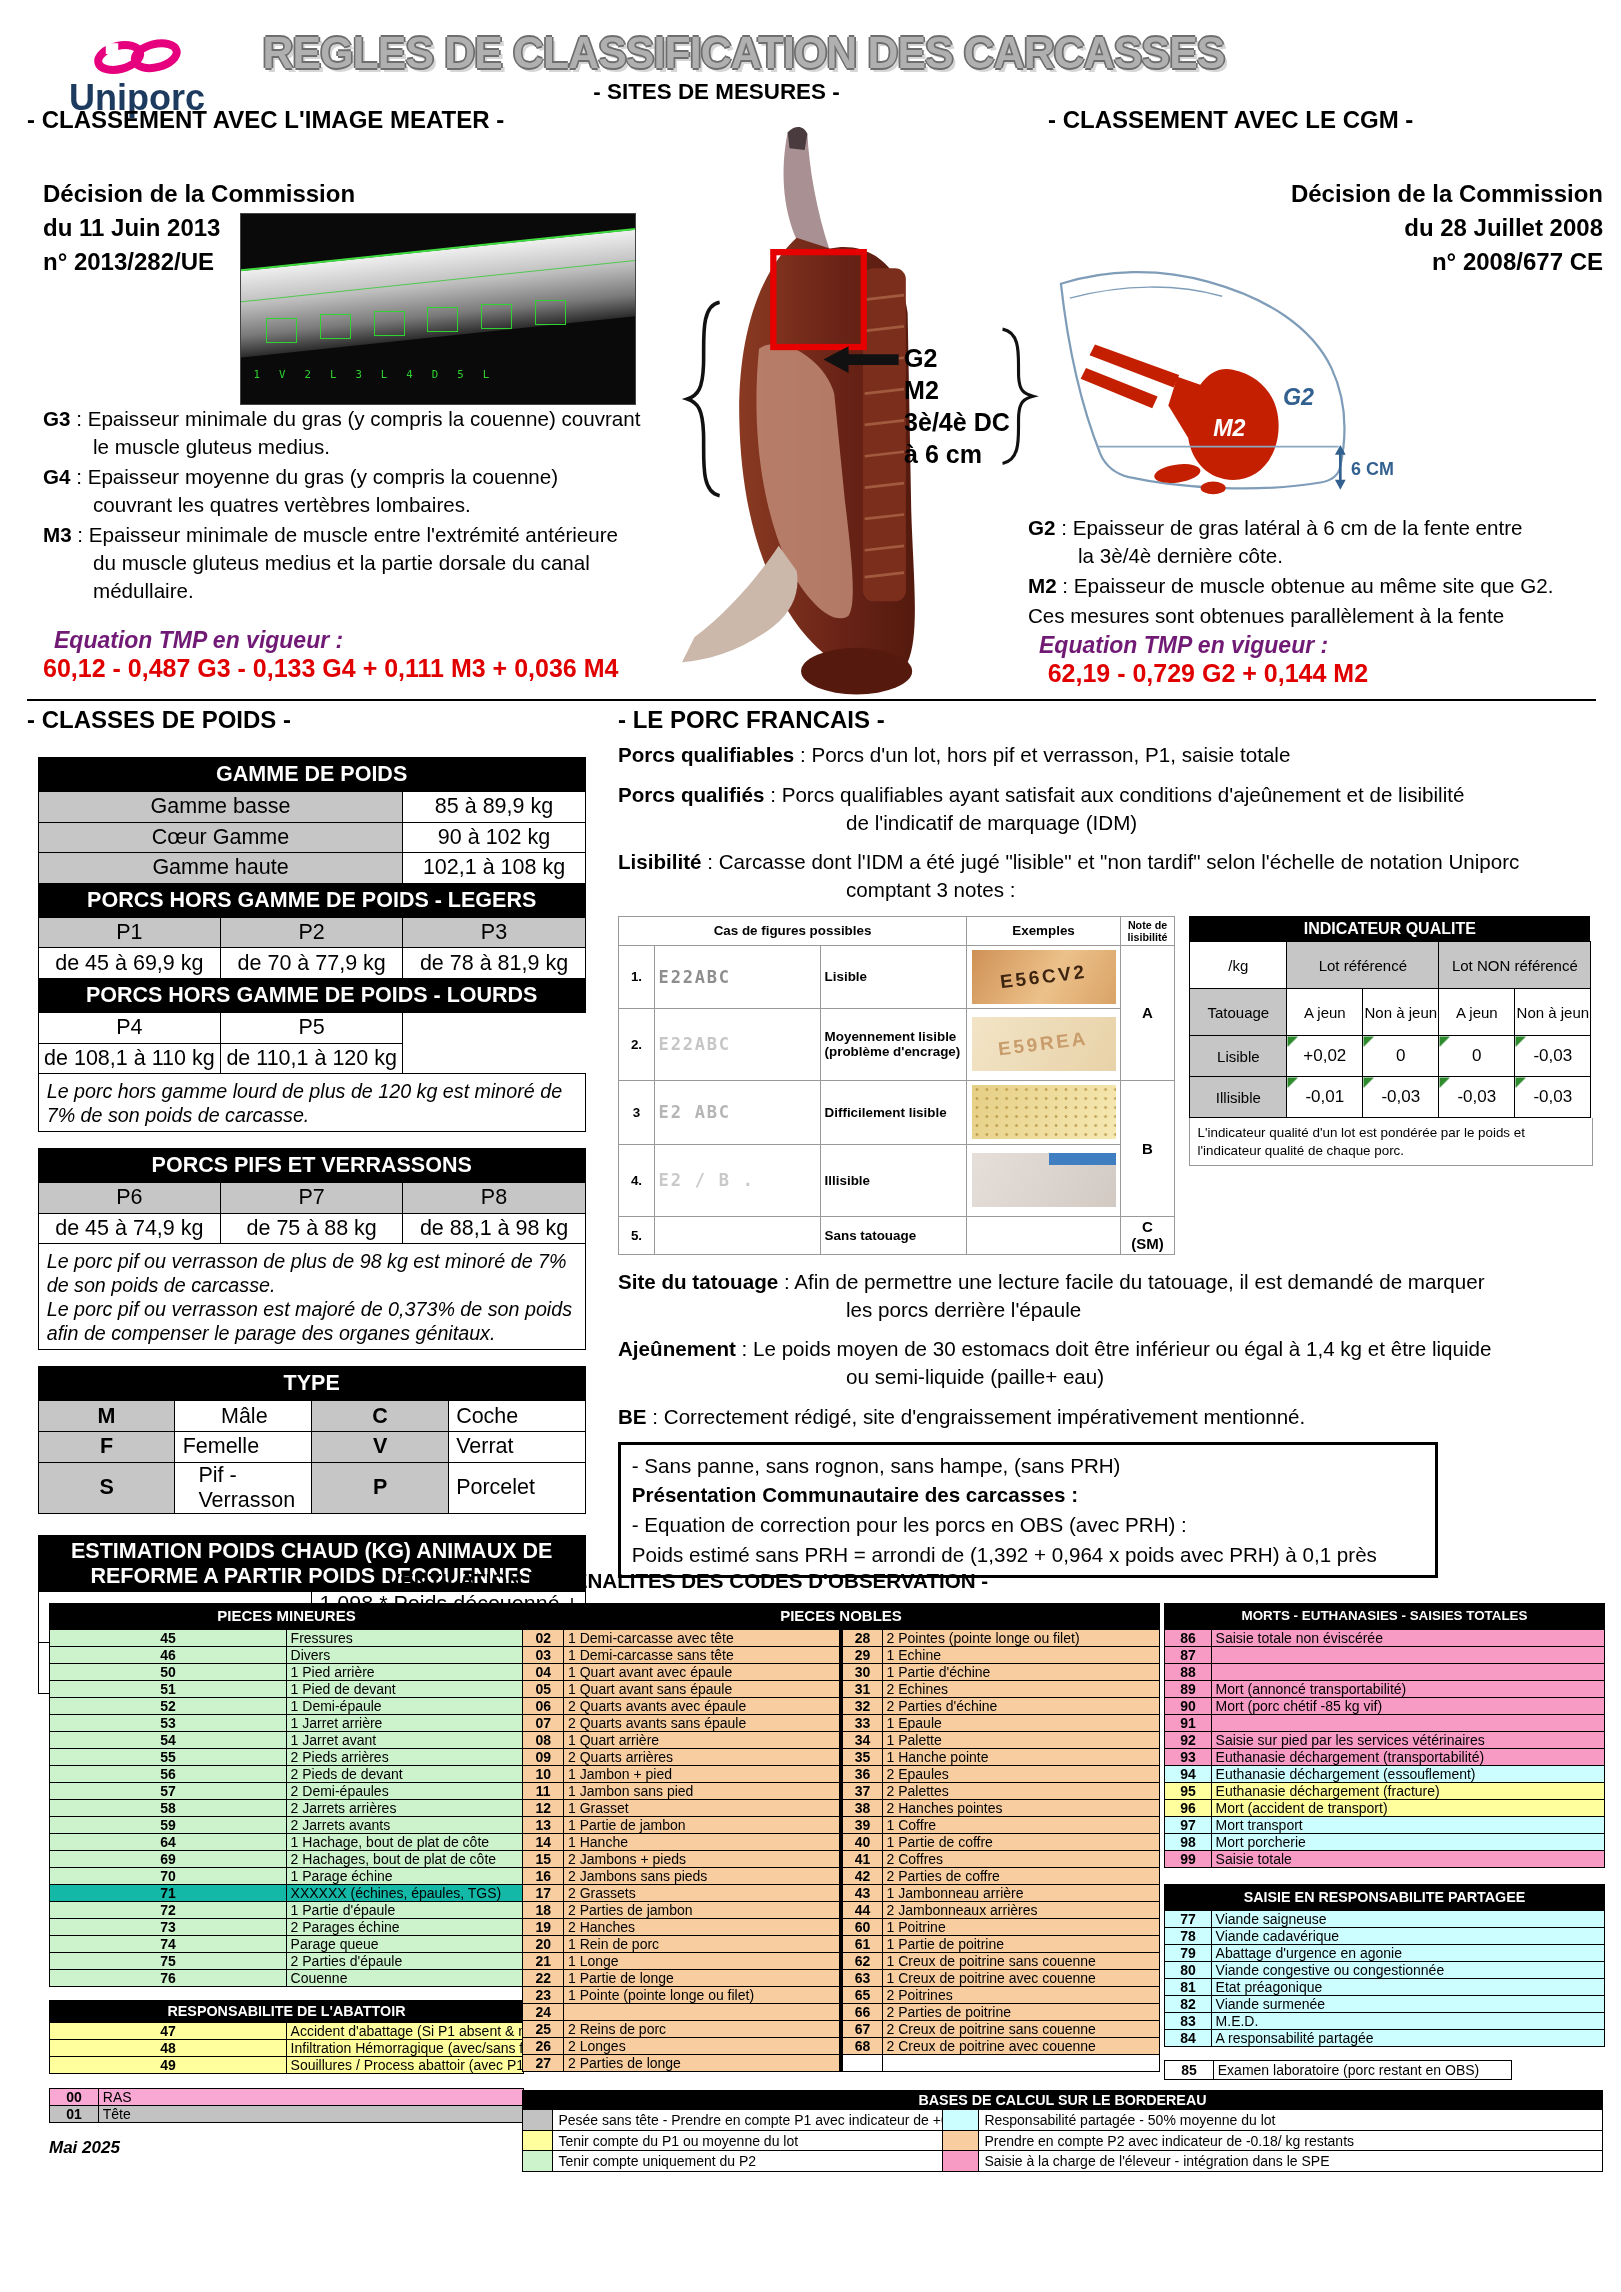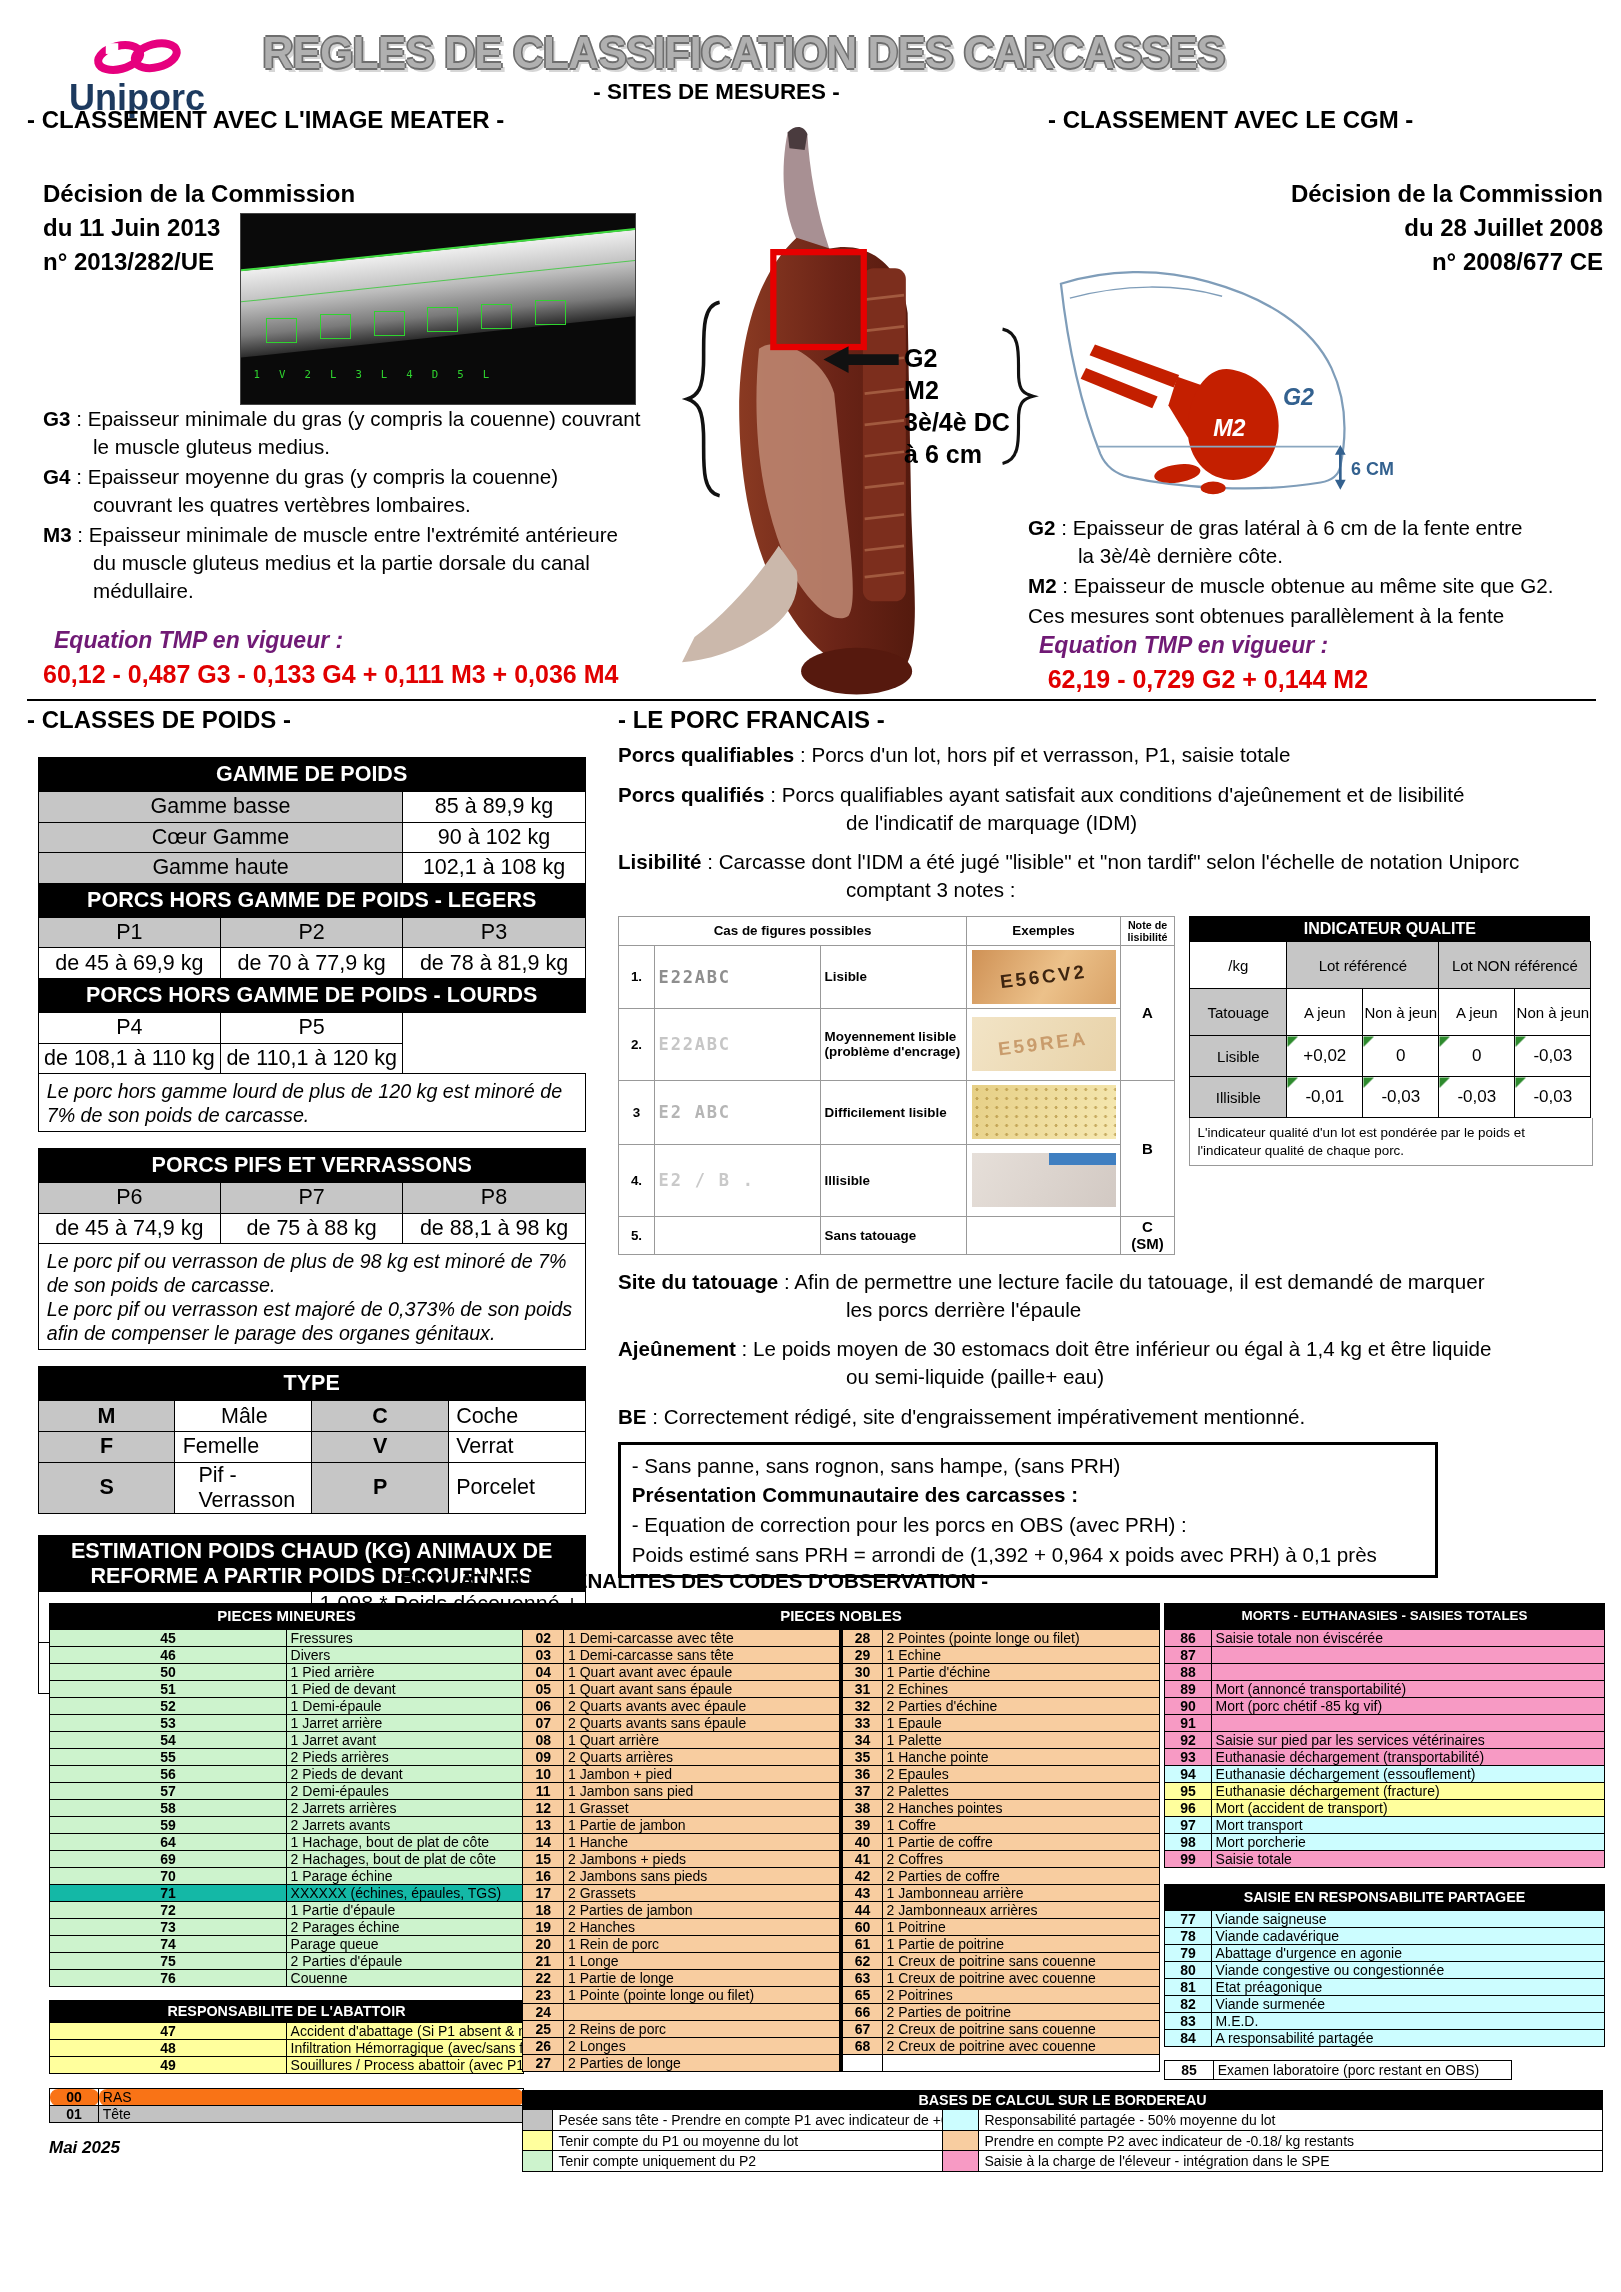--- a/index.html
+++ b/index.html
@@ -21,21 +21,21 @@
   .mband{position:absolute;left:-21.5px;top:36px;width:448px;height:86px;transform:rotate(-6deg);
          background:linear-gradient(180deg,#efefef,#bdbdbd 40%,#7a7a7a 75%,#2b2b2b);}
   .mline{position:absolute;left:-21.5px;top:34px;width:448px;height:0;border-top:2.7px solid #3fdc3f;transform:rotate(-6deg);}
   .mline2{position:absolute;left:-21.5px;top:66px;width:448px;height:0;border-top:1.8px solid #35c935;transform:rotate(-6deg);opacity:.8;}
   .gate{position:absolute;width:29px;height:23px;border:1.8px solid #2fd32f;}
   .mticks{position:absolute;left:12.5px;bottom:23px;color:#2fd32f;font-size:10.7px;letter-spacing:6.3px;font-family:"DejaVu Sans Mono",monospace;}
   
   .defs{font-size:20.6px;line-height:28px;width:598px;}
   .def{padding-left:50px;text-indent:-50px;margin-bottom:1.8px;}
   .eq-label{color:#701a75;font-weight:bold;font-style:italic;font-size:23px;margin-left:11px;}
-  .eq{color:#e10000;font-weight:bold;font-size:25px;margin-top:6px;}
+  .eq{color:#e10000;font-weight:bold;font-size:25px;margin-top:0;}
   .hr{left:27px;top:699px;width:1569px;border-top:2.7px solid #000;height:0;}
   .slab{font-weight:bold;font-size:28px;font-family:"Liberation Sans",sans-serif;}
   
   .wt{border-collapse:collapse;table-layout:fixed;width:548px;font-size:21.5px;}
   .wt td,.wt th{border:1.8px solid #000;padding:0;height:29.6px;text-align:center;font-weight:normal;}
   .wt .bh{background:#000;color:#fff;font-weight:bold;height:33px;font-size:21.5px;}
   .wt .g{background:#c6c6c6;}
   .wt .note{font-style:italic;text-align:left;font-size:19.7px;line-height:24px;padding:4.5px 8px;height:auto;}
   .wt .lab{font-weight:bold;text-align:right;padding-right:7.2px;}
   .wt .frm{text-align:left;padding-left:7.2px;}
@@ -72,21 +72,21 @@
   .iqnote{border:0.9px solid #999;border-top:none;font-size:13.4px;line-height:18px;padding:5.4px 7.2px;width:387px;}
   
   .vent{font-weight:bold;font-size:20.6px;text-align:center;}
   .bt{border-collapse:collapse;table-layout:fixed;font-size:14px;border:1.8px solid #000;width:100%;}
   .bt td{border:0.9px solid #000;height:16px;line-height:14.3px;padding:0 3.6px;overflow:hidden;white-space:nowrap;}
   .bt .c{width:41px;text-align:center;font-weight:bold;border-right:1.8px solid #000;}
   .bt .bh{background:#000;color:#fff;font-weight:bold;text-align:center;font-size:15px;height:25px;border:0.9px solid #000;}
   .minor td{background:#cdf3cd;}
   .minor tr.gold td{background:#14b8a6;}
   .respt td{background:#ffff9d;}
-  .misc tr.green td{background:#f97316;border-radius:8px;}
+  .misc tr.green td{background:#f9a8d4;}
   .misc tr.gray td{background:#c2c2c2;}
   .nob td{background:#f8cda0;}
   .nob td.c2{border-left:4.5px solid #000;}
   .nob tr.endrow td:nth-child(3),.nob tr.endrow td:nth-child(4){background:#fff;}
   .morts td{background:#f79ac4;}
   .morts tr.cyan td{background:#ccfdff;}
   .morts tr.yellow td{background:#ffff9d;}
   .part td{background:#ccfdff;}
   .r85{border-collapse:collapse;width:348px;font-size:14px;border:1.8px solid #000;}
   .r85 td{border:0.9px solid #000;height:18px;padding:0 3.6px;white-space:nowrap;}

